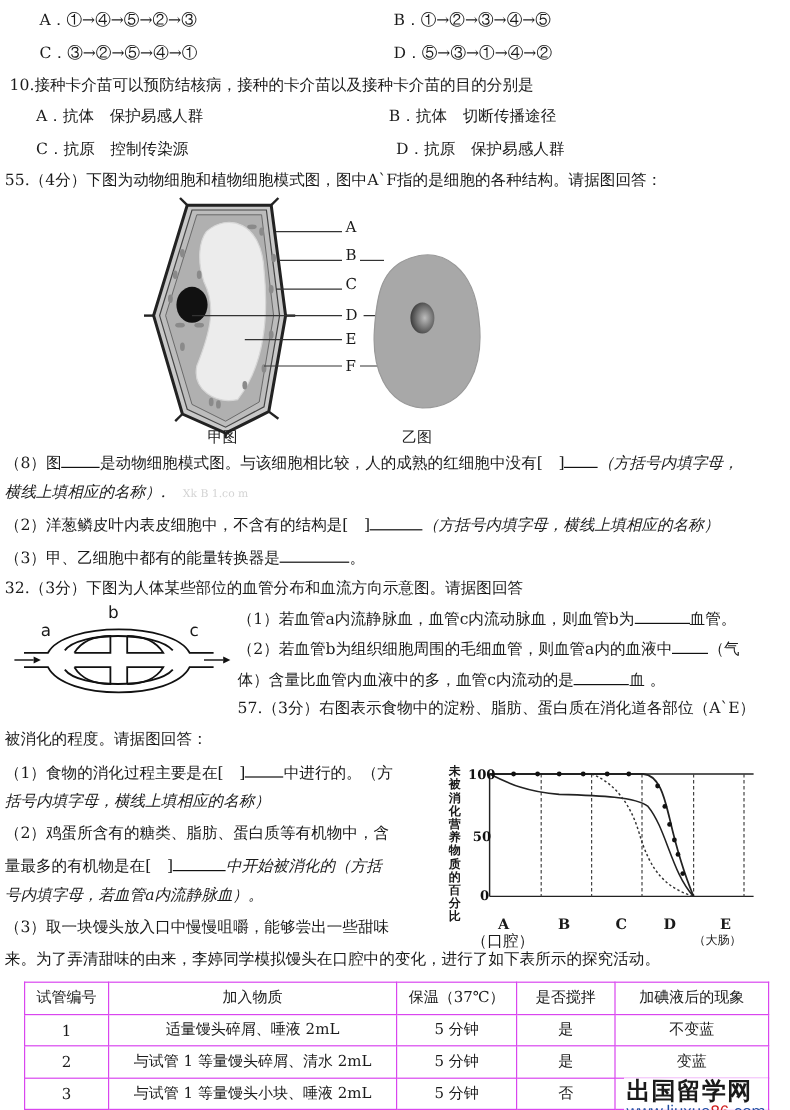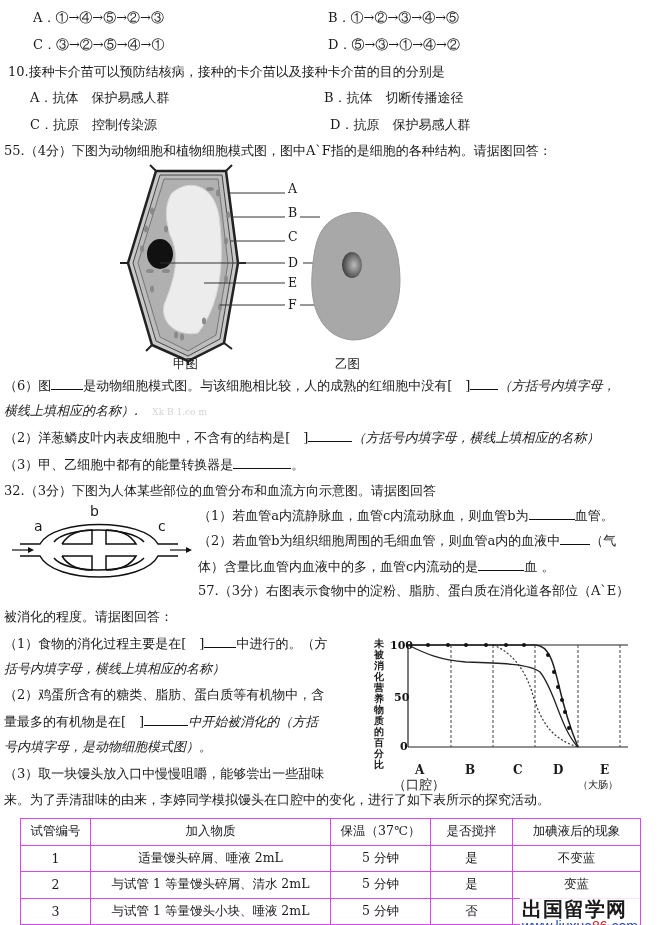--- a/index.html
+++ b/index.html
@@ -94,21 +94,21 @@
 <div class="line small" style="left:288px;top:180px;">A</div>
 <div class="line small" style="left:288px;top:204px;">B</div>
 <div class="line small" style="left:288px;top:228px;">C</div>
 <div class="line small" style="left:288px;top:254px;">D</div>
 <div class="line small" style="left:288px;top:274px;">E</div>
 <div class="line small" style="left:288px;top:296px;">F</div>
 <div class="line small" style="left:173px;top:355px;">甲图</div>
 <div class="line small" style="left:335px;top:355px;">乙图</div>
 
 <div class="line" style="left:4px;top:376px;">
-  <span>（6）图</span><span class="blank" style="width:32px;"></span><span>是动物细胞模式图。与该细胞相比较，人的成熟的红细胞中没有[　]</span><span class="blank" style="width:28px;"></span><span class="italic">（方括号内填字母，</span>
+  <span>（8）图</span><span class="blank" style="width:32px;"></span><span>是动物细胞模式图。与该细胞相比较，人的成熟的红细胞中没有[　]</span><span class="blank" style="width:28px;"></span><span class="italic">（方括号内填字母，</span>
 </div>
 <div class="line" style="left:4px;top:402px;">
   <span class="italic">横线上填相应的名称）.</span>
   <span style="color:#d4d4d4;font-size:9px;margin-left:10px;">Xk B 1.co m</span>
 </div>
 <div class="line" style="left:4px;top:428px;">
   <span>（2）洋葱鳞皮叶内表皮细胞中，不含有的结构是[　]</span><span class="blank" style="width:44px;"></span><span class="italic">（方括号内填字母，横线上填相应的名称）</span>
 </div>
 <div class="line" style="left:4px;top:455px;">
   <span>（3）甲、乙细胞中都有的能量转换器是</span><span class="blank" style="width:58px;"></span><span>。</span>
@@ -151,21 +151,21 @@
 <div class="line" style="left:4px;top:608px;">被消化的程度。请据图回答：</div>
 
 <div class="line" style="left:4px;top:634px;">
   <span>（1）食物的消化过程主要是在[　]</span><span class="blank" style="width:32px;"></span><span>中进行的。（方</span>
 </div>
 <div class="line italic" style="left:4px;top:660px;">括号内填字母，横线上填相应的名称）</div>
 <div class="line" style="left:4px;top:686px;">（2）鸡蛋所含有的糖类、脂肪、蛋白质等有机物中，含</div>
 <div class="line" style="left:4px;top:712px;">
   <span>量最多的有机物是在[　]</span><span class="blank" style="width:44px;"></span><span class="italic">中开始被消化的（方括</span>
 </div>
-<div class="line italic" style="left:4px;top:738px;">号内填字母，是动物细胞模式图）。</div>
+<div class="line italic" style="left:4px;top:738px;">号内填字母，若血管a内流静脉血）。</div>
 <div class="line" style="left:4px;top:765px;">（3）取一块馒头放入口中慢慢咀嚼，能够尝出一些甜味</div>
 <div class="line" style="left:4px;top:791px;">来。为了弄清甜味的由来，李婷同学模拟馒头在口腔中的变化，进行了如下表所示的探究活动。</div>
 
 <svg width="300" height="170" style="left:360px;top:630px;" viewBox="0 0 300 170">
   <g stroke="#222" stroke-width="1.2" fill="none">
     <line x1="48" y1="15" x2="48" y2="117"></line>
     <line x1="48" y1="117" x2="268" y2="117"></line>
     <line x1="48" y1="15" x2="268" y2="15"></line>
   </g>
   <g stroke="#444" stroke-width="1" stroke-dasharray="3,2">

